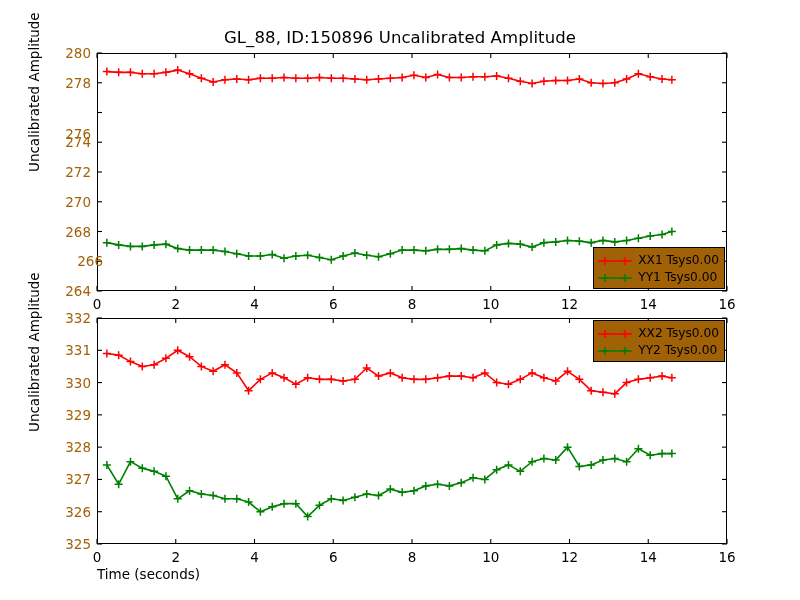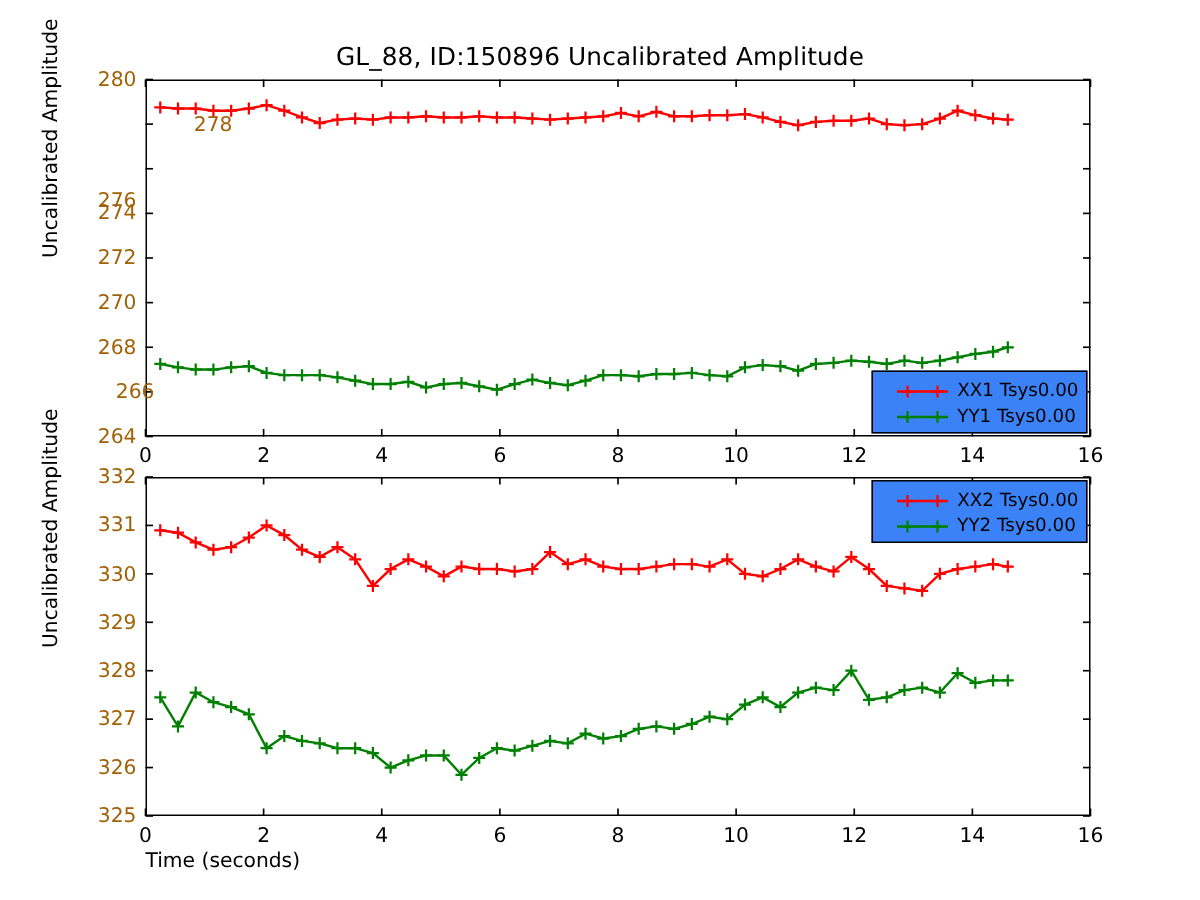--- a/index.html
+++ b/index.html
@@ -69,23 +69,23 @@
   .xtick-label {
     position: absolute;
     font-size: 13.5px;
     color: #000000;
     text-align: center;
     white-space: nowrap;
     transform: translateX(-50%);
   }
   .legend-box {
     position: absolute;
-    background: #3b82f6;
+    background: #a16207;
     border: 1.1px solid #000000;
-    padding: 3px 5px 3px 16px;
+    padding: 3px 5px 3px 4px;
     box-sizing: border-box;
   }
   .legend-row {
     display: flex;
     align-items: center;
     height: 17px;
   }
   .legend-swatch {
     width: 34px;
     height: 14px;
@@ -275,21 +275,21 @@
       </div>
   </div>
   <div id="yticks-top">
       <div class="ytick-label" style="left: 0px; width: 91px; top: 291px;">264</div>
       <div class="ytick-label" style="left: 0px; width: 91px; top: 261.25px; padding-left: 12px;">266</div>
       <div class="ytick-label" style="left: 0px; width: 91px; top: 231.5px;">268</div>
       <div class="ytick-label" style="left: 0px; width: 91px; top: 201.75px;">270</div>
       <div class="ytick-label" style="left: 0px; width: 91px; top: 172px; text-align: right;">272</div>
       <div class="ytick-label" style="left: 0px; width: 91px; top: 142.25px;">274</div>
       <div class="ytick-label" style="left: 0px; width: 91px; top: 112.5px; margin-top: 21px;">276</div>
-      <div class="ytick-label" style="left: 16px; width: 91px; top: 82.75px; padding-left: 48px;">278</div>
+      <div class="ytick-label" style="left: 0px; width: 91px; top: 82.75px;">278</div>
       <div class="ytick-label" style="left: 0px; width: 91px; top: 53px;">280</div>
     </div>
   <div id="xticks-top">
       <div class="xtick-label" style="left: 97px; top: 296px;">0</div>
       <div class="xtick-label" style="left: 175.75px; top: 296px;">2</div>
       <div class="xtick-label" style="left: 254.5px; top: 296px;">4</div>
       <div class="xtick-label" style="left: 333.25px; top: 296px;">6</div>
       <div class="xtick-label" style="left: 412px; top: 296px;">8</div>
       <div class="xtick-label" style="left: 490.75px; top: 296px;">10</div>
       <div class="xtick-label" style="left: 569.5px; top: 296px;">12</div>

